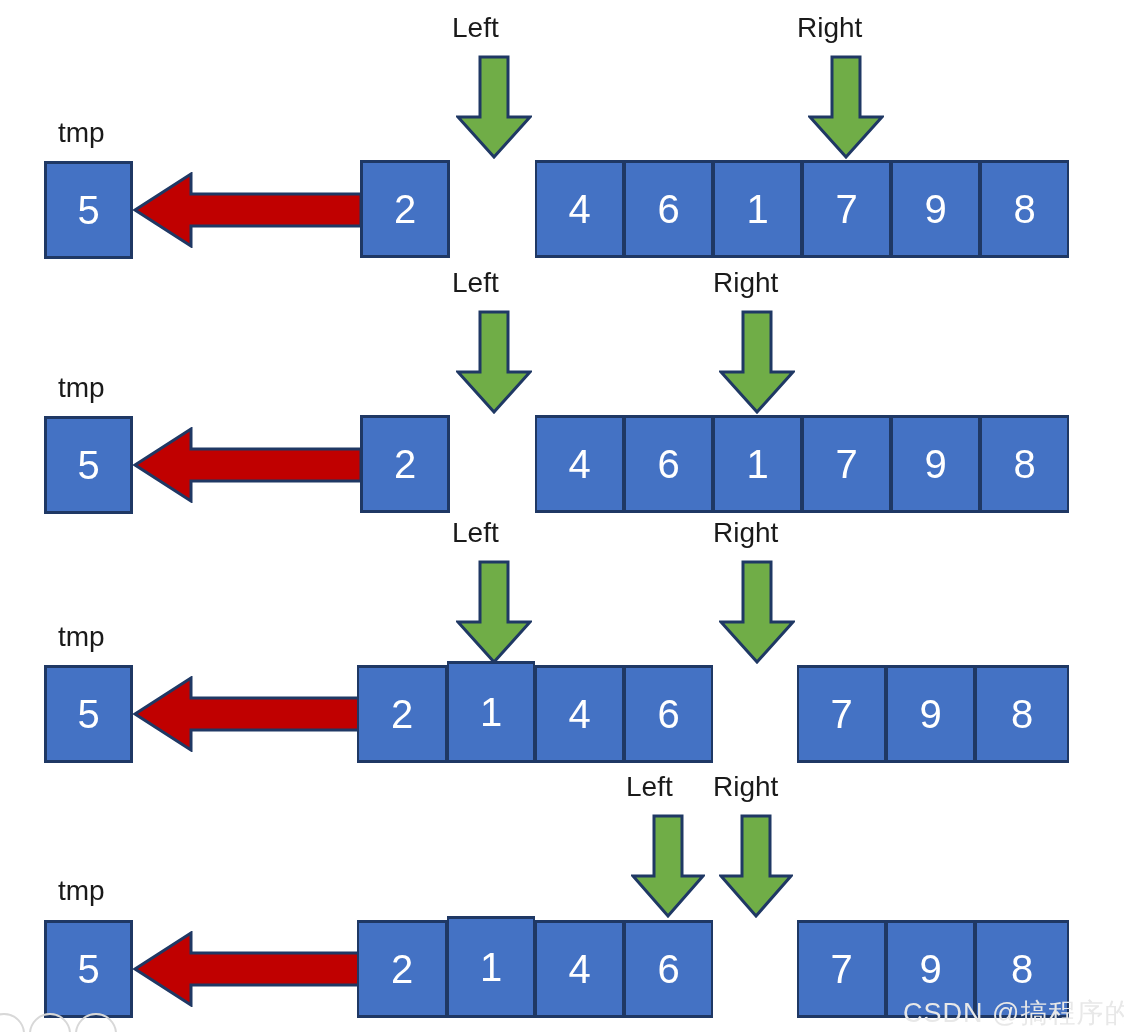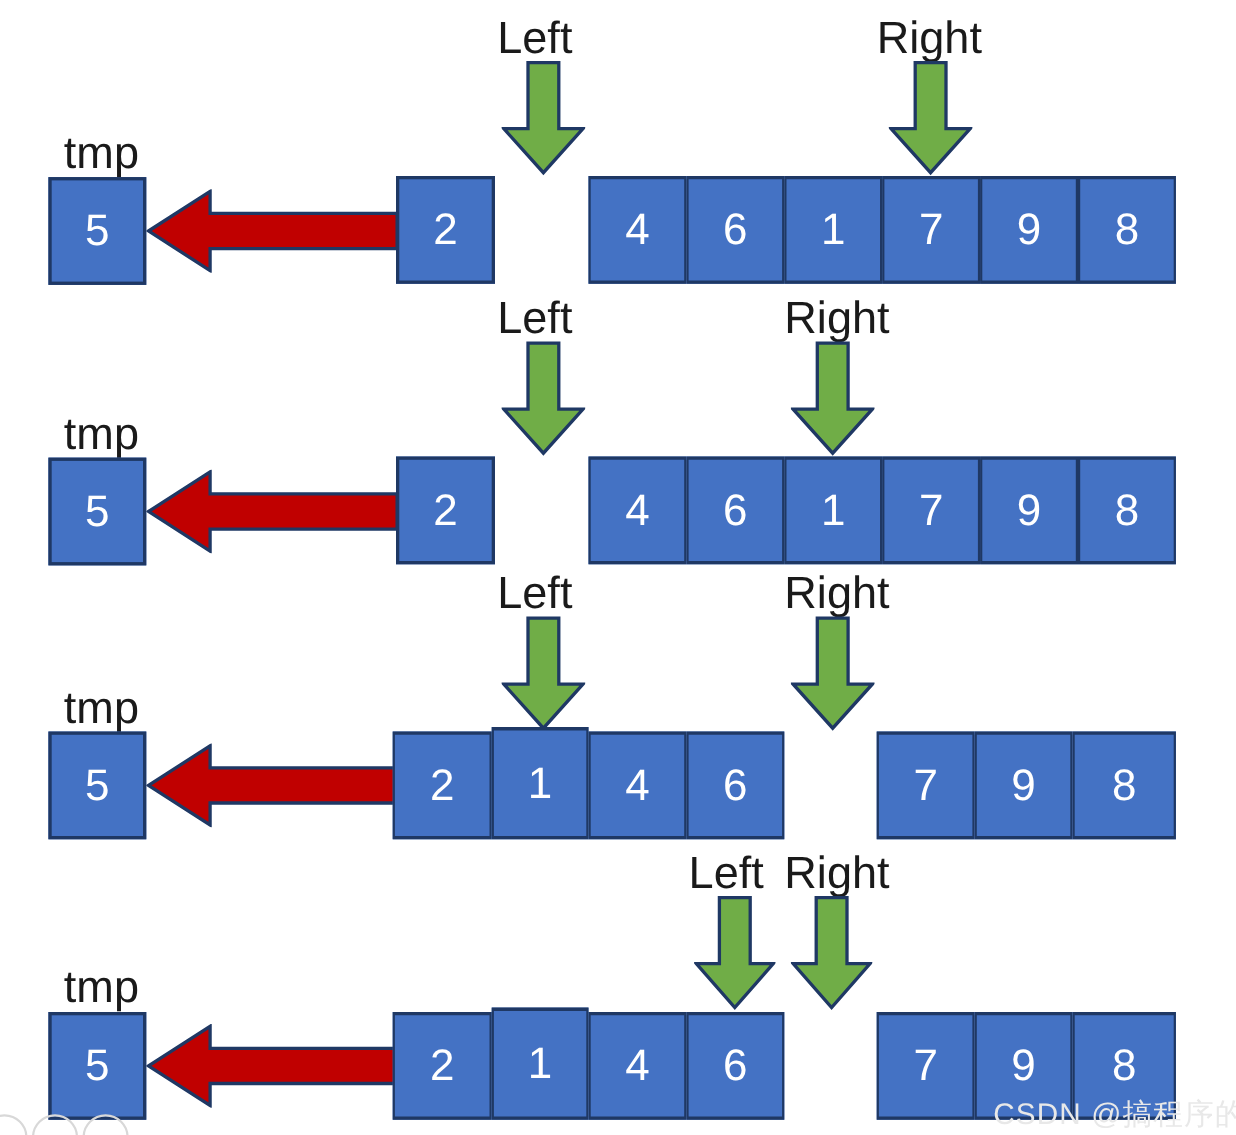--- a/index.html
+++ b/index.html
@@ -25,21 +25,21 @@
     align-items:center;
     justify-content:center;
     font-family:"Liberation Sans", sans-serif;
   }
   .cell.joined{border-left-width:2px;border-right-width:2px;}
 
   
   .lbl{
     position:absolute;
     color:#1A1A1A;
-    font-size:41px;
+    font-size:28px;
     line-height:1;
     white-space:nowrap;
     font-family:"Liberation Sans", sans-serif;
   }
 
   
   .down-arrow{position:absolute;}
   .left-arrow{position:absolute;}
 
   

